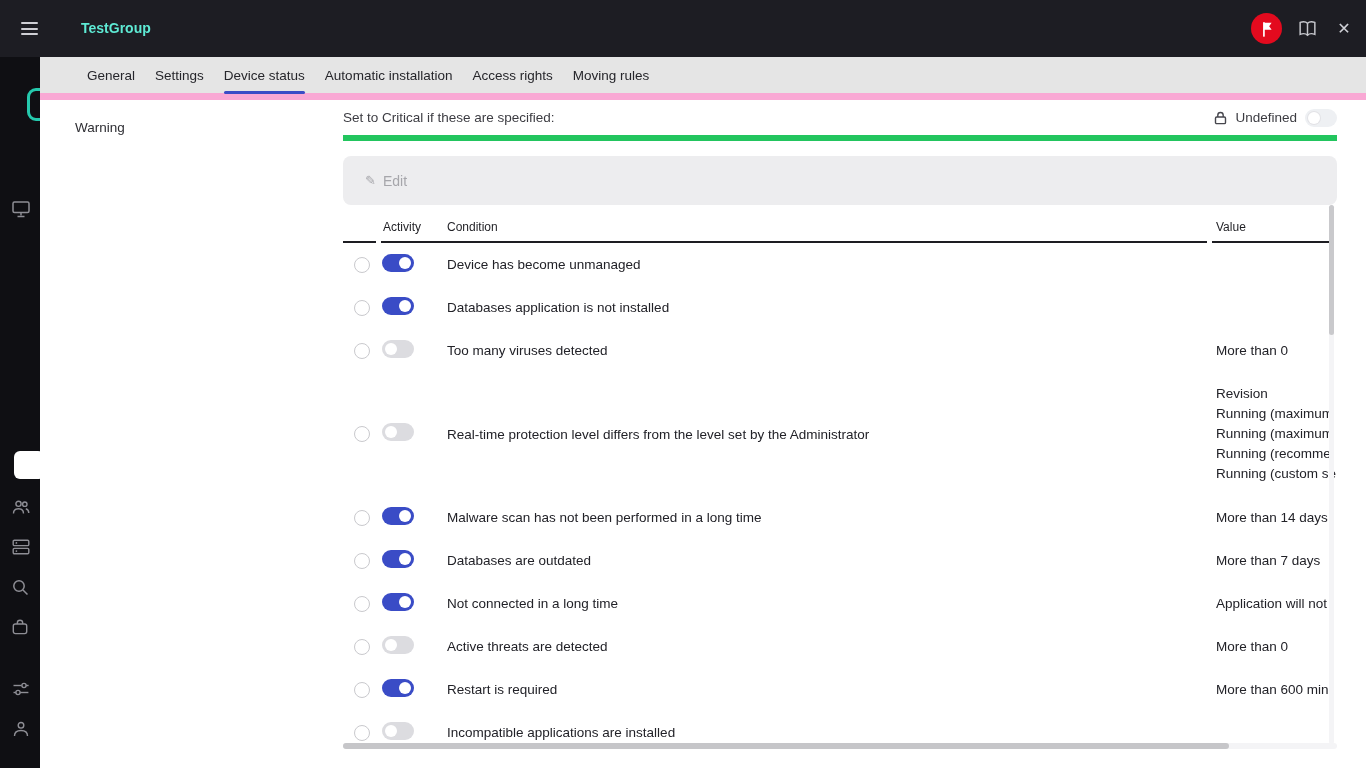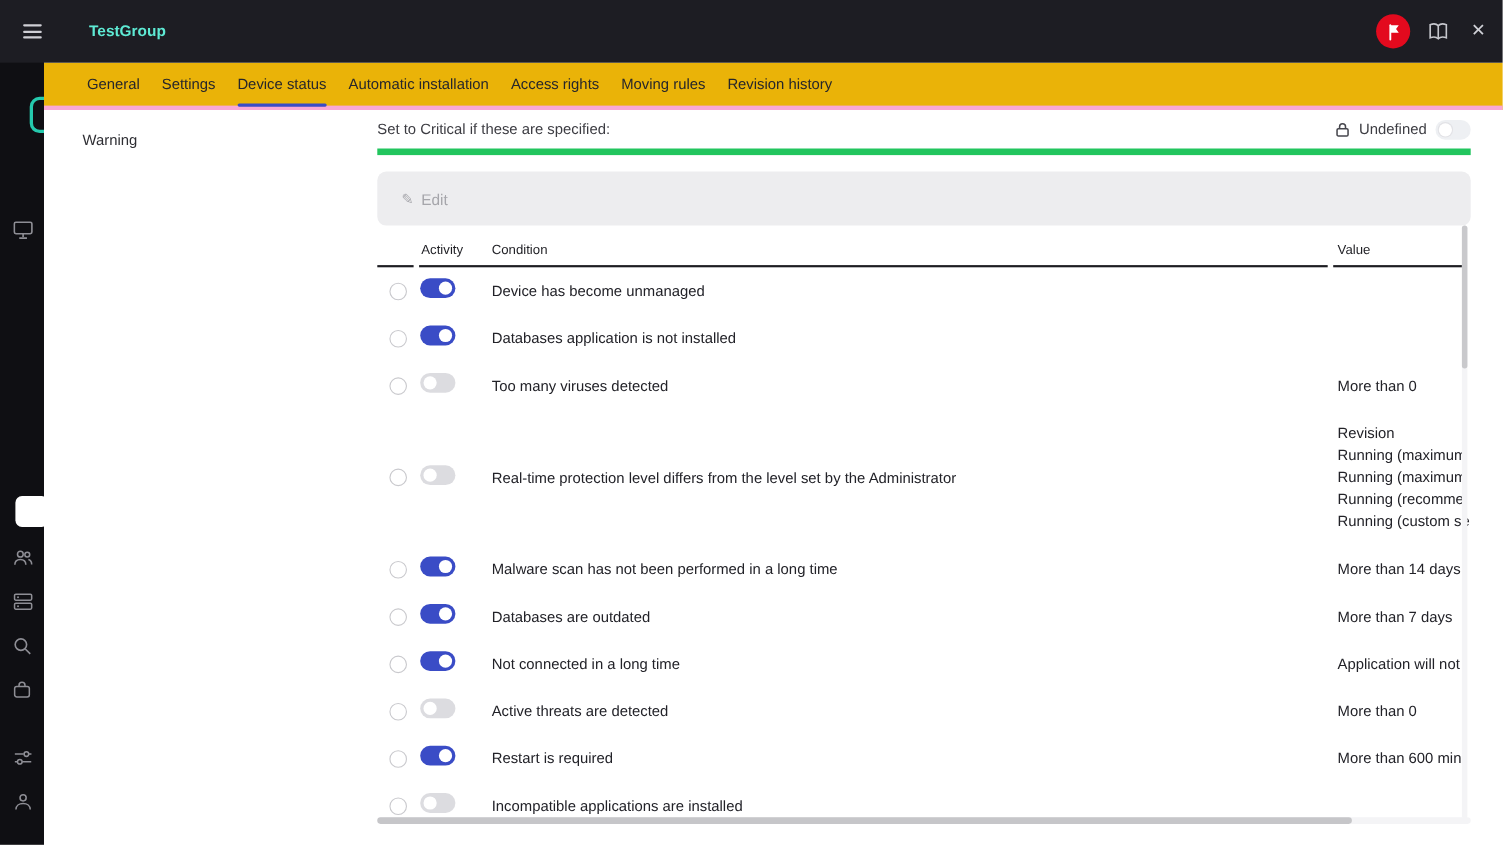--- a/index.html
+++ b/index.html
@@ -20,22 +20,22 @@
   .close-btn { color:#cfd0d6; font-size:16px; width:22px; text-align:center; cursor:pointer; line-height:57px; }
   .book-btn { display:flex; align-items:center; cursor:pointer; }
 
   
   .rail { position:absolute; left:0; top:0; width:40px; height:768px; background:#0f0f13; z-index:4; overflow:hidden; }
   .rail .ricon { position:absolute; left:12px; cursor:pointer; }
   .logo-sliver { position:absolute; left:27px; top:88px; width:26px; height:33px; border:3px solid #25c9ad; border-radius:9px; }
   .active-nav { position:absolute; left:14px; top:451px; width:30px; height:28px; background:#ffffff; border-radius:6px; cursor:pointer; }
 
   
-  .tab-bar { position:absolute; left:40px; top:57px; width:1326px; height:43px; background:#eab308;
-             border-bottom:4px solid #f9a8d4; display:flex; padding-left:29px; z-index:3; }
+  .tab-bar { position:absolute; left:40px; top:57px; width:1326px; height:43px; background:#e5e5e5;
+             border-bottom:7px solid #f9a8d4; display:flex; padding-left:37px; z-index:3; }
   .tab { padding:0 10px; display:flex; align-items:center; font-size:13.5px; color:#26262b; cursor:pointer; position:relative; white-space:nowrap; }
   .tab.active::after { content:""; position:absolute; left:10px; right:10px; bottom:-1px; height:3px; background:#3a4cc6; border-radius:2px; }
 
   
   .status-list { position:absolute; left:63px; top:110px; width:232px; z-index:2; }
   .status-item { height:34px; border-radius:4px; display:flex; align-items:center; padding-left:12px;
                  font-size:13.5px; color:#2e2e33; cursor:pointer; margin-bottom:1px; }
   .status-item.selected { background:#d7e2fc; color:#3c4150; }
 
   
@@ -188,23 +188,20 @@
       <span class="tab-label">Device status</span>
     </div>
     <div class="tab">
       <span class="tab-label">Automatic installation</span>
     </div>
     <div class="tab">
       <span class="tab-label">Access rights</span>
     </div>
     <div class="tab">
       <span class="tab-label">Moving rules</span>
-    </div>
-    <div class="tab">
-      <span class="tab-label">Revision history</span>
     </div>
   </div>
 
 <div class="status-list">
     <div class="status-item">
       <span class="status-label">Warning</span>
     </div>
   </div>
 
 <div class="main">

